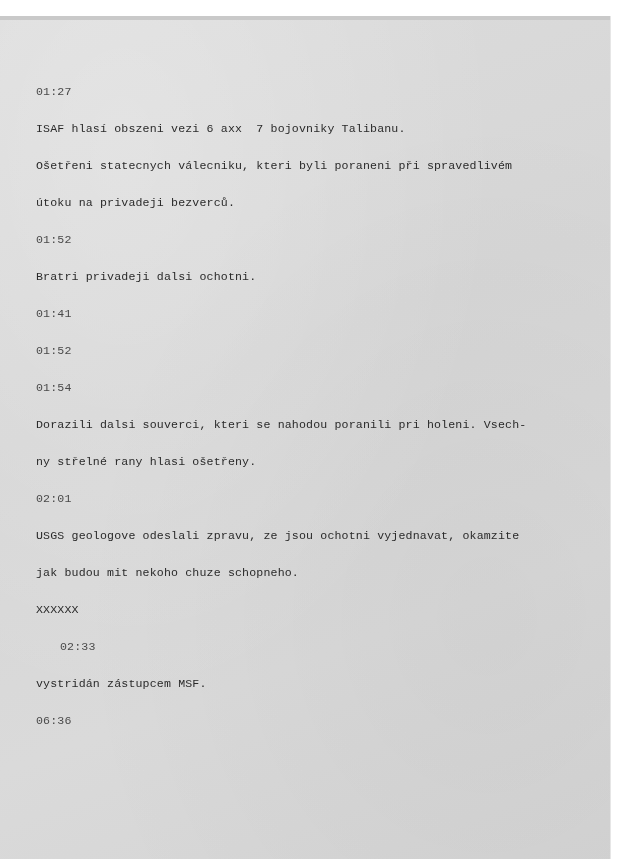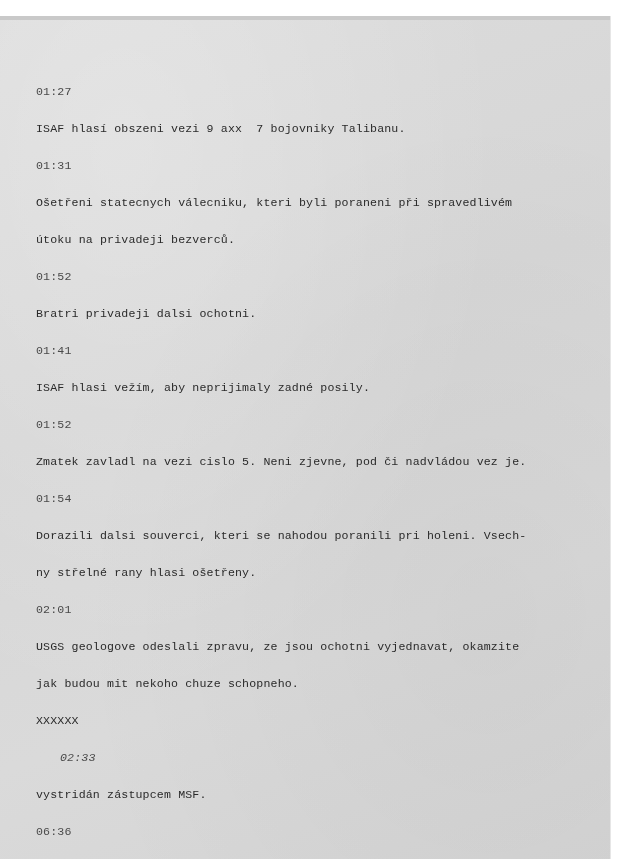--- a/index.html
+++ b/index.html
@@ -43,39 +43,36 @@
     letter-spacing: 0.15px;
     white-space: pre;
   }
   .line {
     display: block;
     height: 12.35px;
   }
   .time {
     color: #4a4a4a;
   }
-  .indent { padding-left: 24px; font-style: italic; }
+  .indent { padding-left: 24px; }
 </style>
 </head>
 <body>
 
 <div class="paper">
   <div class="topband"></div>
   <div class="page-text">
     <span class="line time">01:27</span>
-    <span class="line">ISAF hlasí obszeni vezi 9 axx  7 bojovniky Talibanu.</span>
-    <span class="line time">01:31</span>
+    <span class="line">ISAF hlasí obszeni vezi 6 axx  7 bojovniky Talibanu.</span>
     <span class="line">Ošetřeni statecnych válecniku, kteri byli poraneni při spravedlivém</span>
     <span class="line">útoku na privadeji bezverců.</span>
     <span class="line time">01:52</span>
     <span class="line">Bratri privadeji dalsi ochotni.</span>
     <span class="line time">01:41</span>
-    <span class="line">ISAF hlasi vežím, aby neprijimaly zadné posily.</span>
     <span class="line time">01:52</span>
-    <span class="line">Zmatek zavladl na vezi cislo 5. Neni zjevne, pod či nadvládou vez je.</span>
     <span class="line time">01:54</span>
     <span class="line">Dorazili dalsi souverci, kteri se nahodou poranili pri holeni. Vsech-</span>
     <span class="line">ny střelné rany hlasi ošetřeny.</span>
     <span class="line time">02:01</span>
     <span class="line">USGS geologove odeslali zpravu, ze jsou ochotni vyjednavat, okamzite</span>
     <span class="line">jak budou mit nekoho chuze schopneho.</span>
     <span class="line">XXXXXX</span>
     <span class="line time indent">02:33</span>
     <span class="line">vystridán zástupcem MSF.</span>
     <span class="line time">06:36</span>

